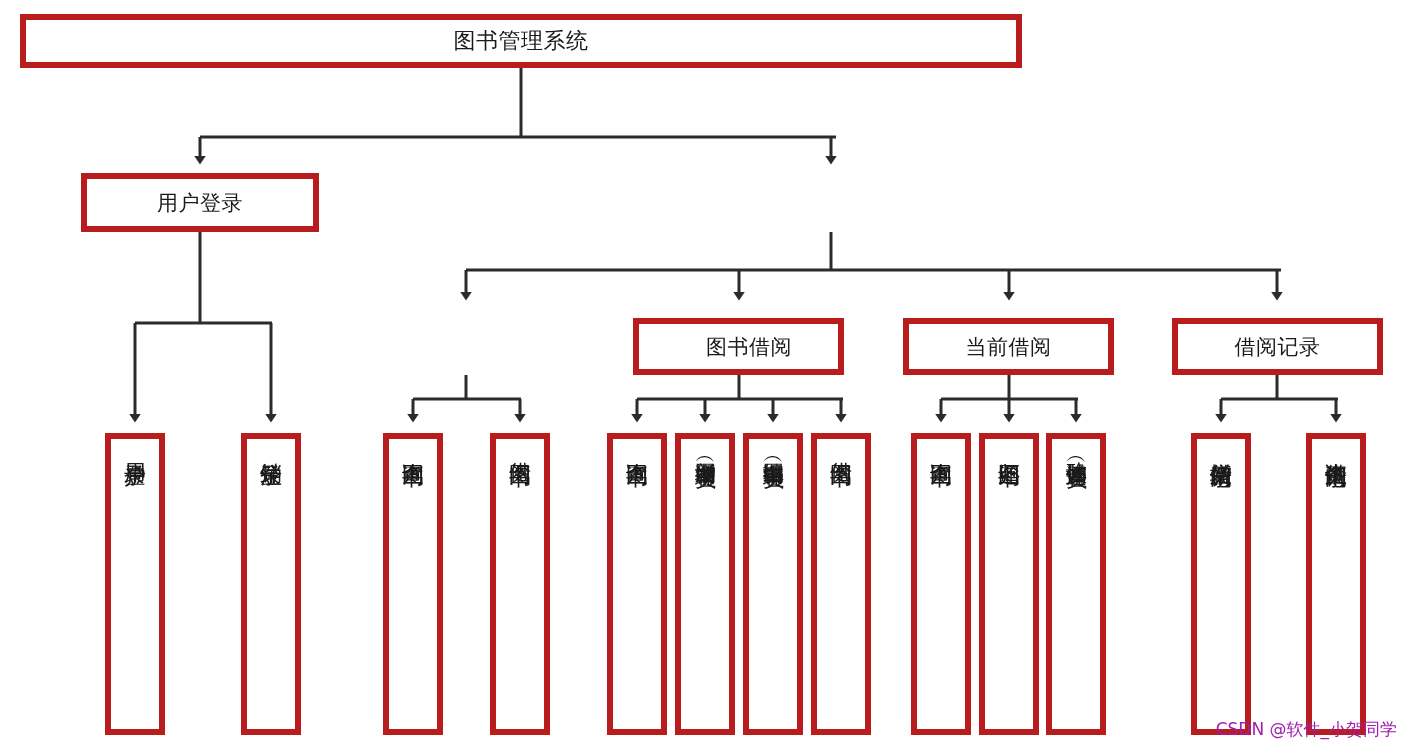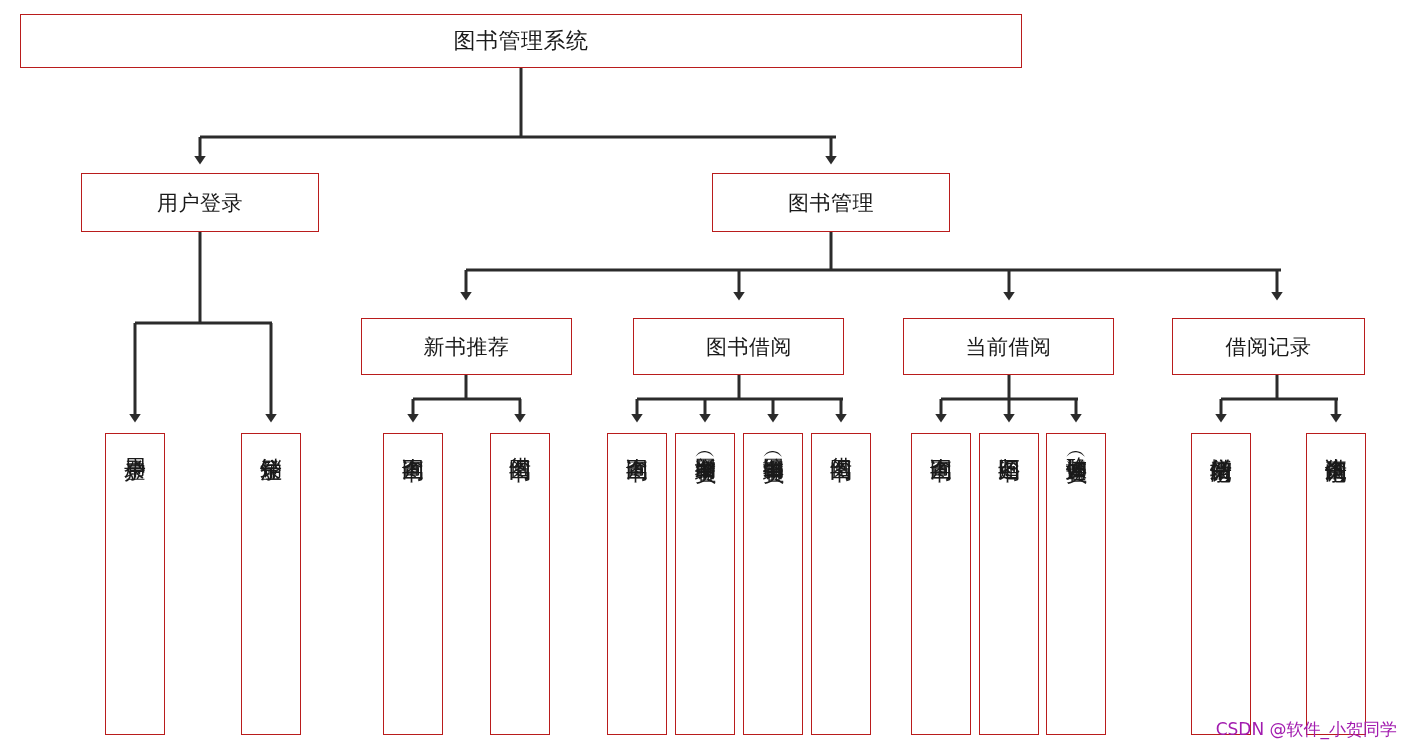--- a/index.html
+++ b/index.html
@@ -22,21 +22,21 @@
     position: absolute;
     left: 0;
     top: 0;
     width: 1405px;
     height: 747px;
     pointer-events: none;
   }
   .node {
     position: absolute;
     box-sizing: border-box;
-    border: 1px solid #b91c1c;
+    border: 6px solid #b91c1c;
     background: #ffffff;
     display: flex;
     align-items: center;
     justify-content: center;
     color: #1a1a1a;
     z-index: 2;
   }
   .node-h {
     font-size: 21px;
     letter-spacing: 0.5px;
@@ -140,34 +140,28 @@
     </g>
   </svg>
 
   <div class="node node-h node-root" style="left:20px; top:14px; width:1002px; height:54px;">
     <span>图书管理系统</span>
   </div>
 
   <div class="node node-h" style="left:81px; top:173px; width:238px; height:59px;">
     <span>用户登录</span>
   </div>
-  <div class="node node-h" style="left:712px; top:173px; width:238px; height:59px;">
-    <span>图书管理</span>
-  </div>
-
-  <div class="node node-h" style="left:361px; top:318px; width:211px; height:57px;">
-    <span>新书推荐</span>
-  </div>
+
   <div class="node node-h" style="left:633px; top:318px; width:211px; height:57px;padding-left:21px;">
     <span>图书借阅</span>
   </div>
   <div class="node node-h" style="left:903px; top:318px; width:211px; height:57px;">
     <span>当前借阅</span>
   </div>
-  <div class="node node-h" style="left:1172px; top:318px; width:193px; height:57px;">
+  <div class="node node-h" style="left:1172px; top:318px; width:211px; height:57px;">
     <span>借阅记录</span>
   </div>
 
   <div class="node node-v" style="left:105px; top:433px; width:60px; height:302px;">
     <span class="vtext">用户登录</span>
   </div>
   <div class="node node-v" style="left:241px; top:433px; width:60px; height:302px;">
     <span class="vtext">注销登录</span>
   </div>
 

